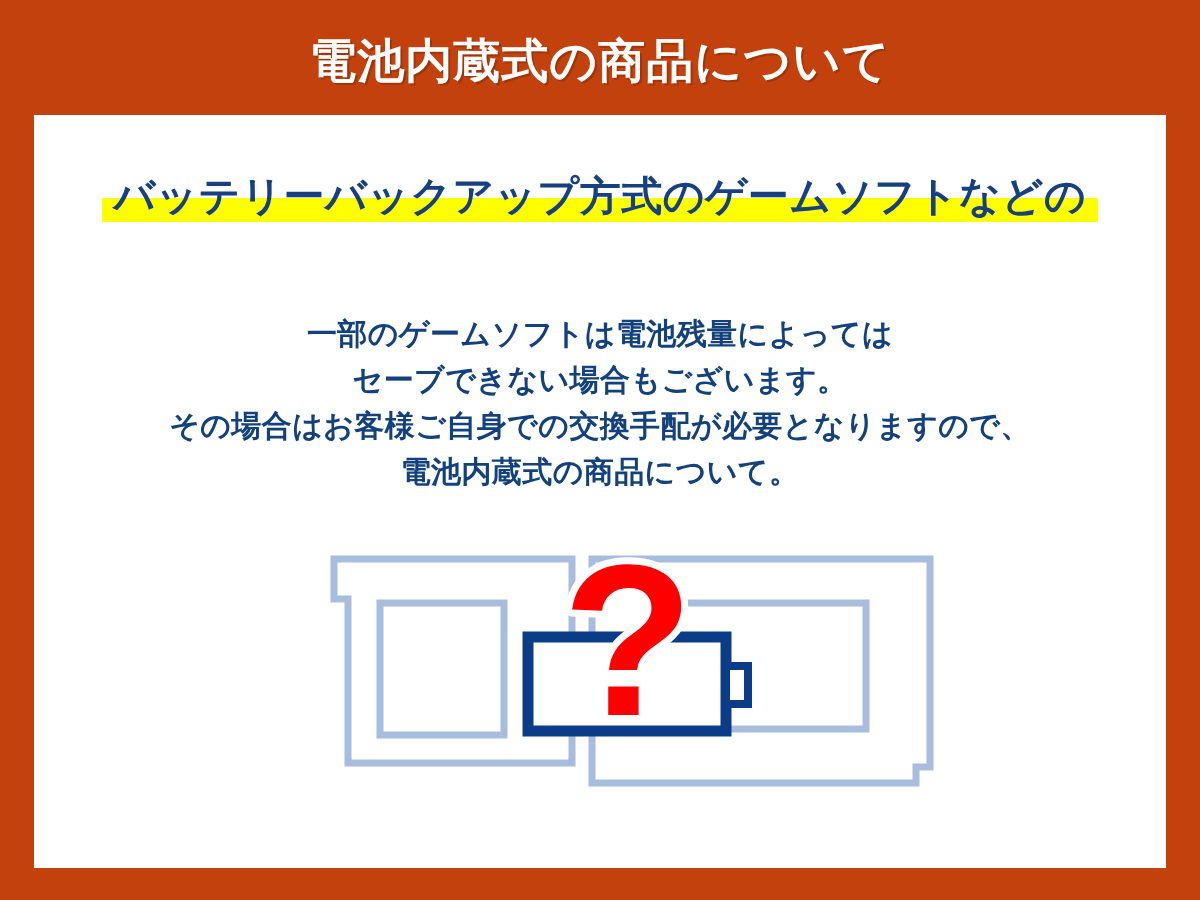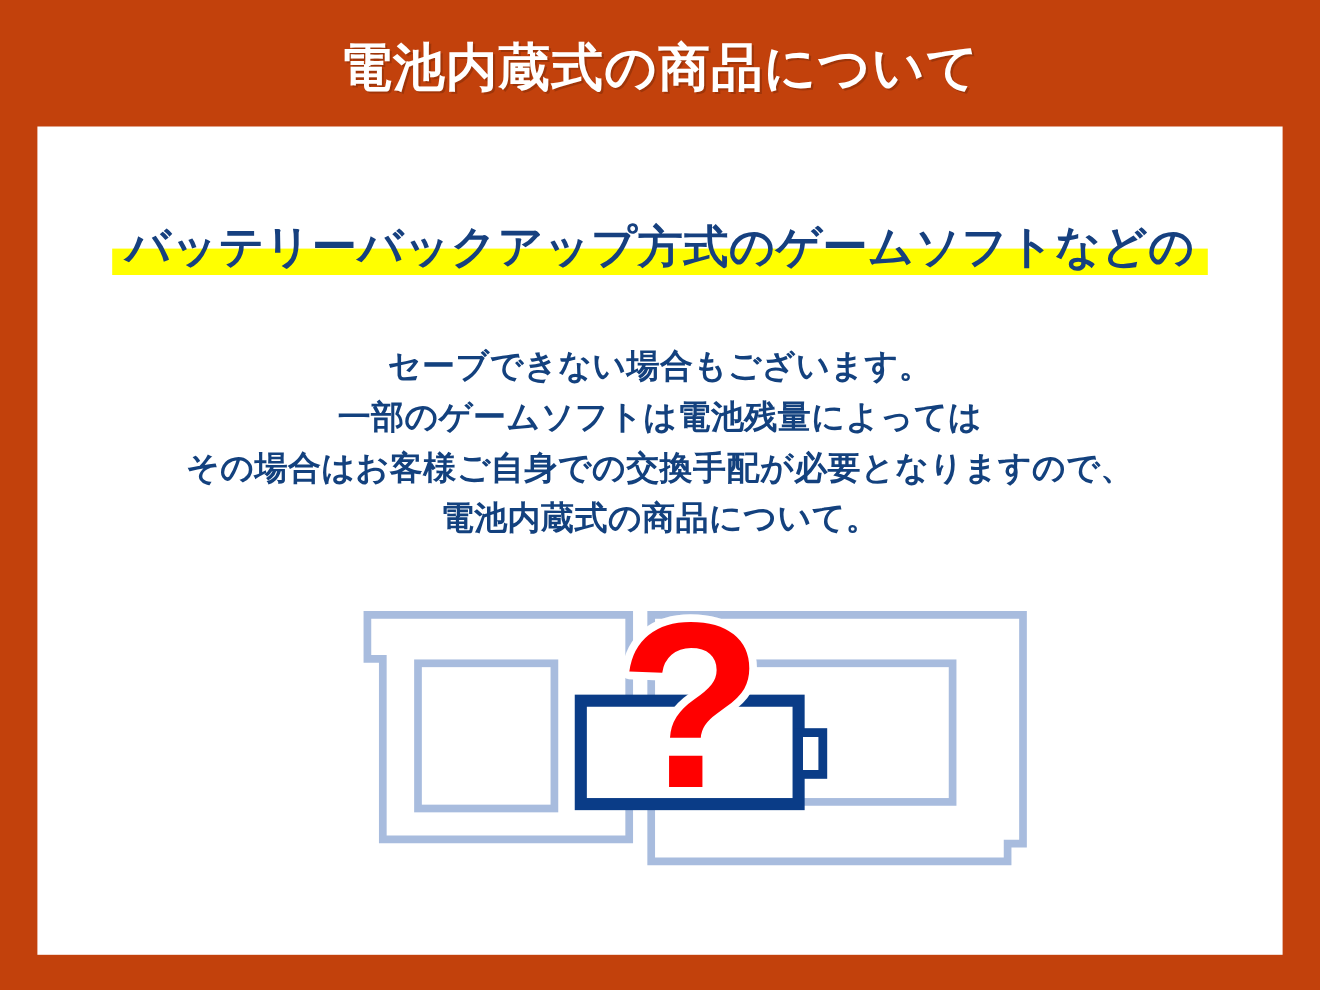--- a/index.html
+++ b/index.html
@@ -56,21 +56,20 @@
     background: #FFFFFF;
   }
 
   
   .headline {
     position: absolute;
     left: 0;
     top: 50px;
     width: 1132px;
     text-align: center;
-    margin-top: 28px;
   }
   .headline-line {
     position: relative;
     display: block;
     color: #16407F;
     font-size: 41px;
     font-weight: bold;
     line-height: 62px;
     letter-spacing: 0.5px;
     white-space: nowrap;
@@ -154,22 +153,22 @@
       <span class="headline-line l1">
         <span class="hl-band"></span>
         <span class="hl-text">バッテリーバックアップ方式のゲームソフトなどの</span>
       </span>
       <span class="headline-line l2">
         <span class="hl-band"></span>
       </span>
     </div>
 
     <div class="body-copy">
+      <span class="body-line">一部のゲームソフトは電池残量によっては</span>
       <span class="body-line">セーブできない場合もございます。</span>
-      <span class="body-line">一部のゲームソフトは電池残量によっては</span>
       <span class="body-line">その場合はお客様ご自身での交換手配が必要となりますので、</span>
       <span class="body-line">電池内蔵式の商品について。</span>
     </div>
 
     <div class="illustration">
       <svg viewBox="0 0 660 300" xmlns="http://www.w3.org/2000/svg">
 
         <path d="M 34 24 L 272 24 L 272 228 L 48 228 L 48 64 L 34 64 Z" fill="none" stroke="#A8BCDE" stroke-width="7" stroke-linejoin="miter" stroke-linecap="square"></path>
         <rect x="80" y="68" width="124" height="132" fill="none" stroke="#A8BCDE" stroke-width="7"></rect>
 

